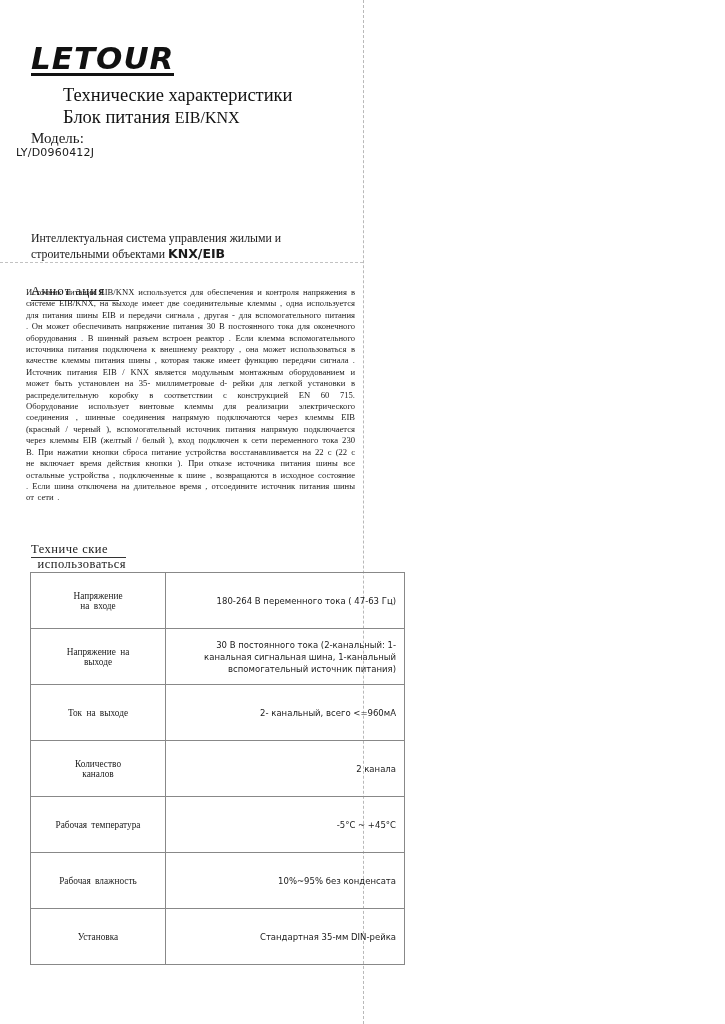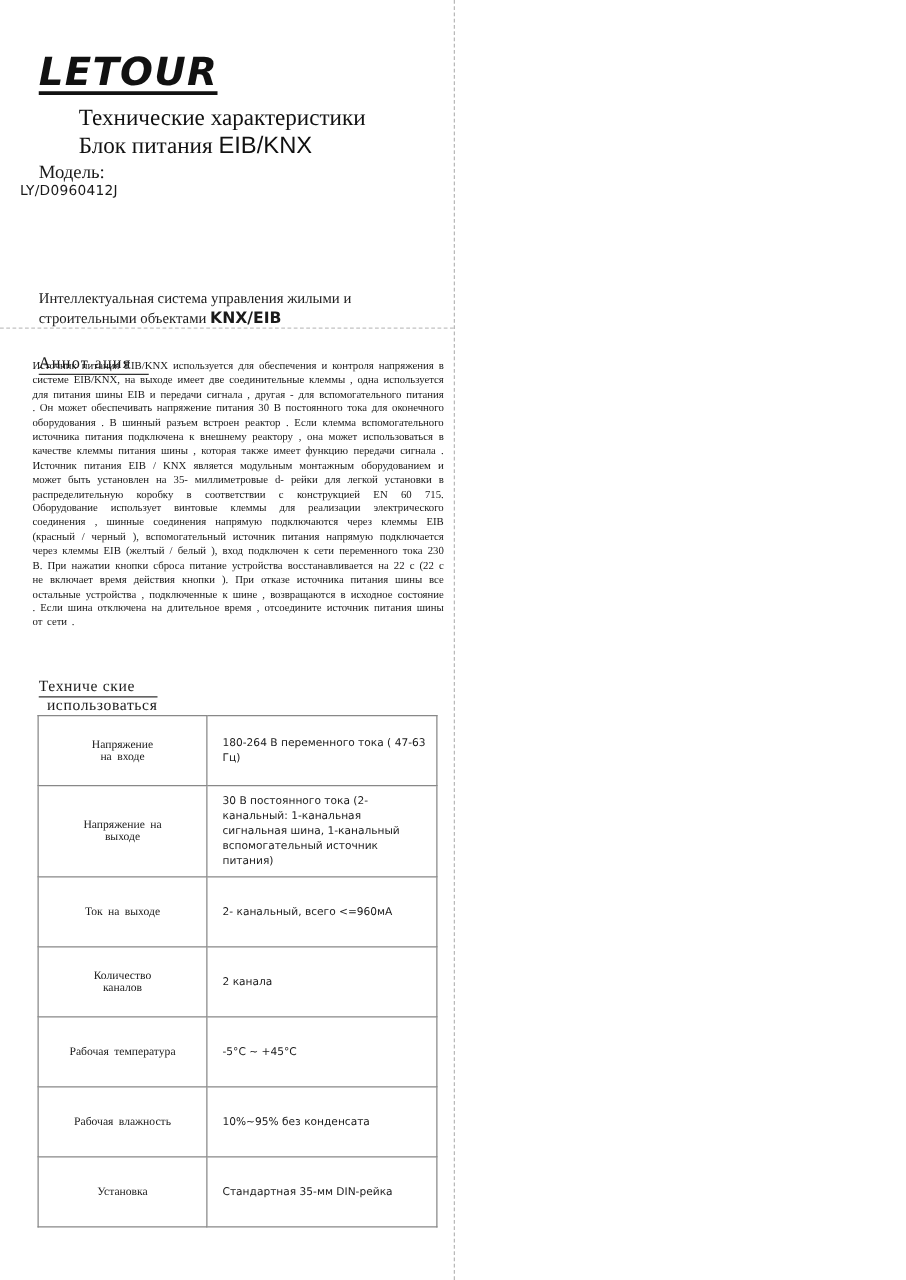--- a/index.html
+++ b/index.html
@@ -60,22 +60,22 @@
     position: absolute;
     left: 31px; top: 84px;
     width: 320px;
     font-family: "Liberation Serif", serif;
     font-size: 18.5px;
     line-height: 22px;
     color: #111;
     margin-left: 32px;
   }
   .doc-title .t2 {
-    font-family: Liberation Sans, sans-serif;
-    font-size: 19px;
+    font-family: Liberation Serif, serif;
+    font-size: 16px;
   }
   .model-label {
     position: absolute;
     left: 31px; top: 130px;
     font-size: 15px;
     font-family: "Liberation Serif", serif;
   }
   .model-value {
     position: absolute;
     left: 16px; top: 146px;
@@ -135,40 +135,41 @@
   }
   .spec-head .u {
     border-bottom: 1px solid #333;
     padding-right: 18px;
     display: inline-block;
   }
   .spec-head .l2 { display: block; margin-top: -1px; }
   table.spec {
     position: absolute;
     left: 30px; top: 572px;
-    width: 320px;
+    width: 375px;
     border-collapse: collapse;
     font-size: 9px;
   }
   table.spec td {
     border: 1px solid #888;
     padding: 6px 8px;
     vertical-align: middle;
   }
   table.spec td.k {
     width: 118px;
     text-align: center;
     font-size: 9.3px;
     word-spacing: 2px;
   }
   table.spec td.v {
     font-family: "DejaVu Sans", sans-serif;
     font-size: 8.5px;
     line-height: 12px;
     padding-left: 12px;
+    text-align: right;
   }
   table.spec tr { height: 56px; }
 </style>
 </head>
 <body>
 
 <div class="page">
 
   <div class="vdivider"></div>
 

